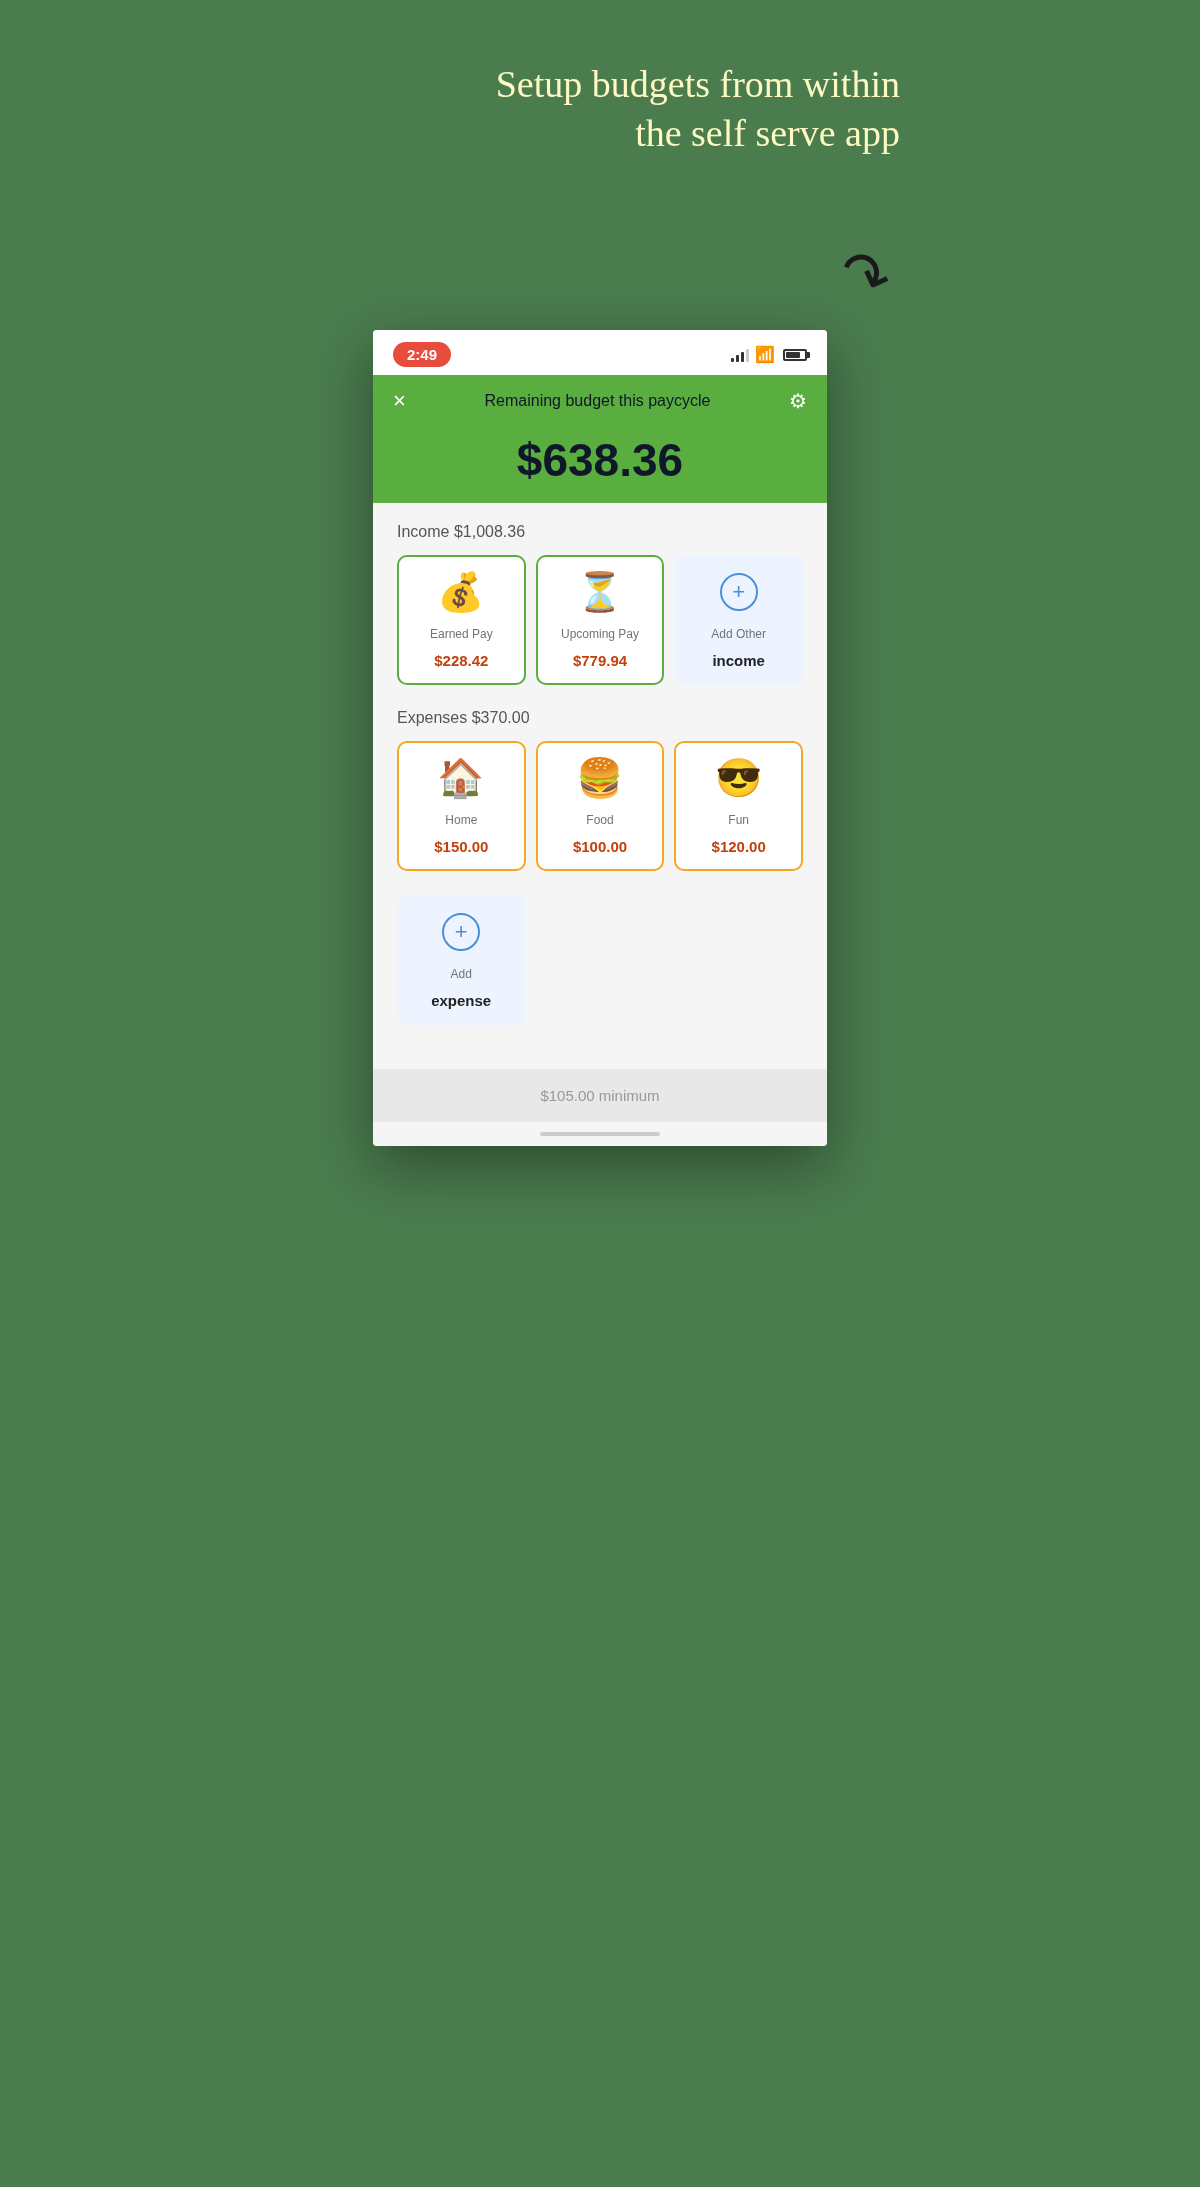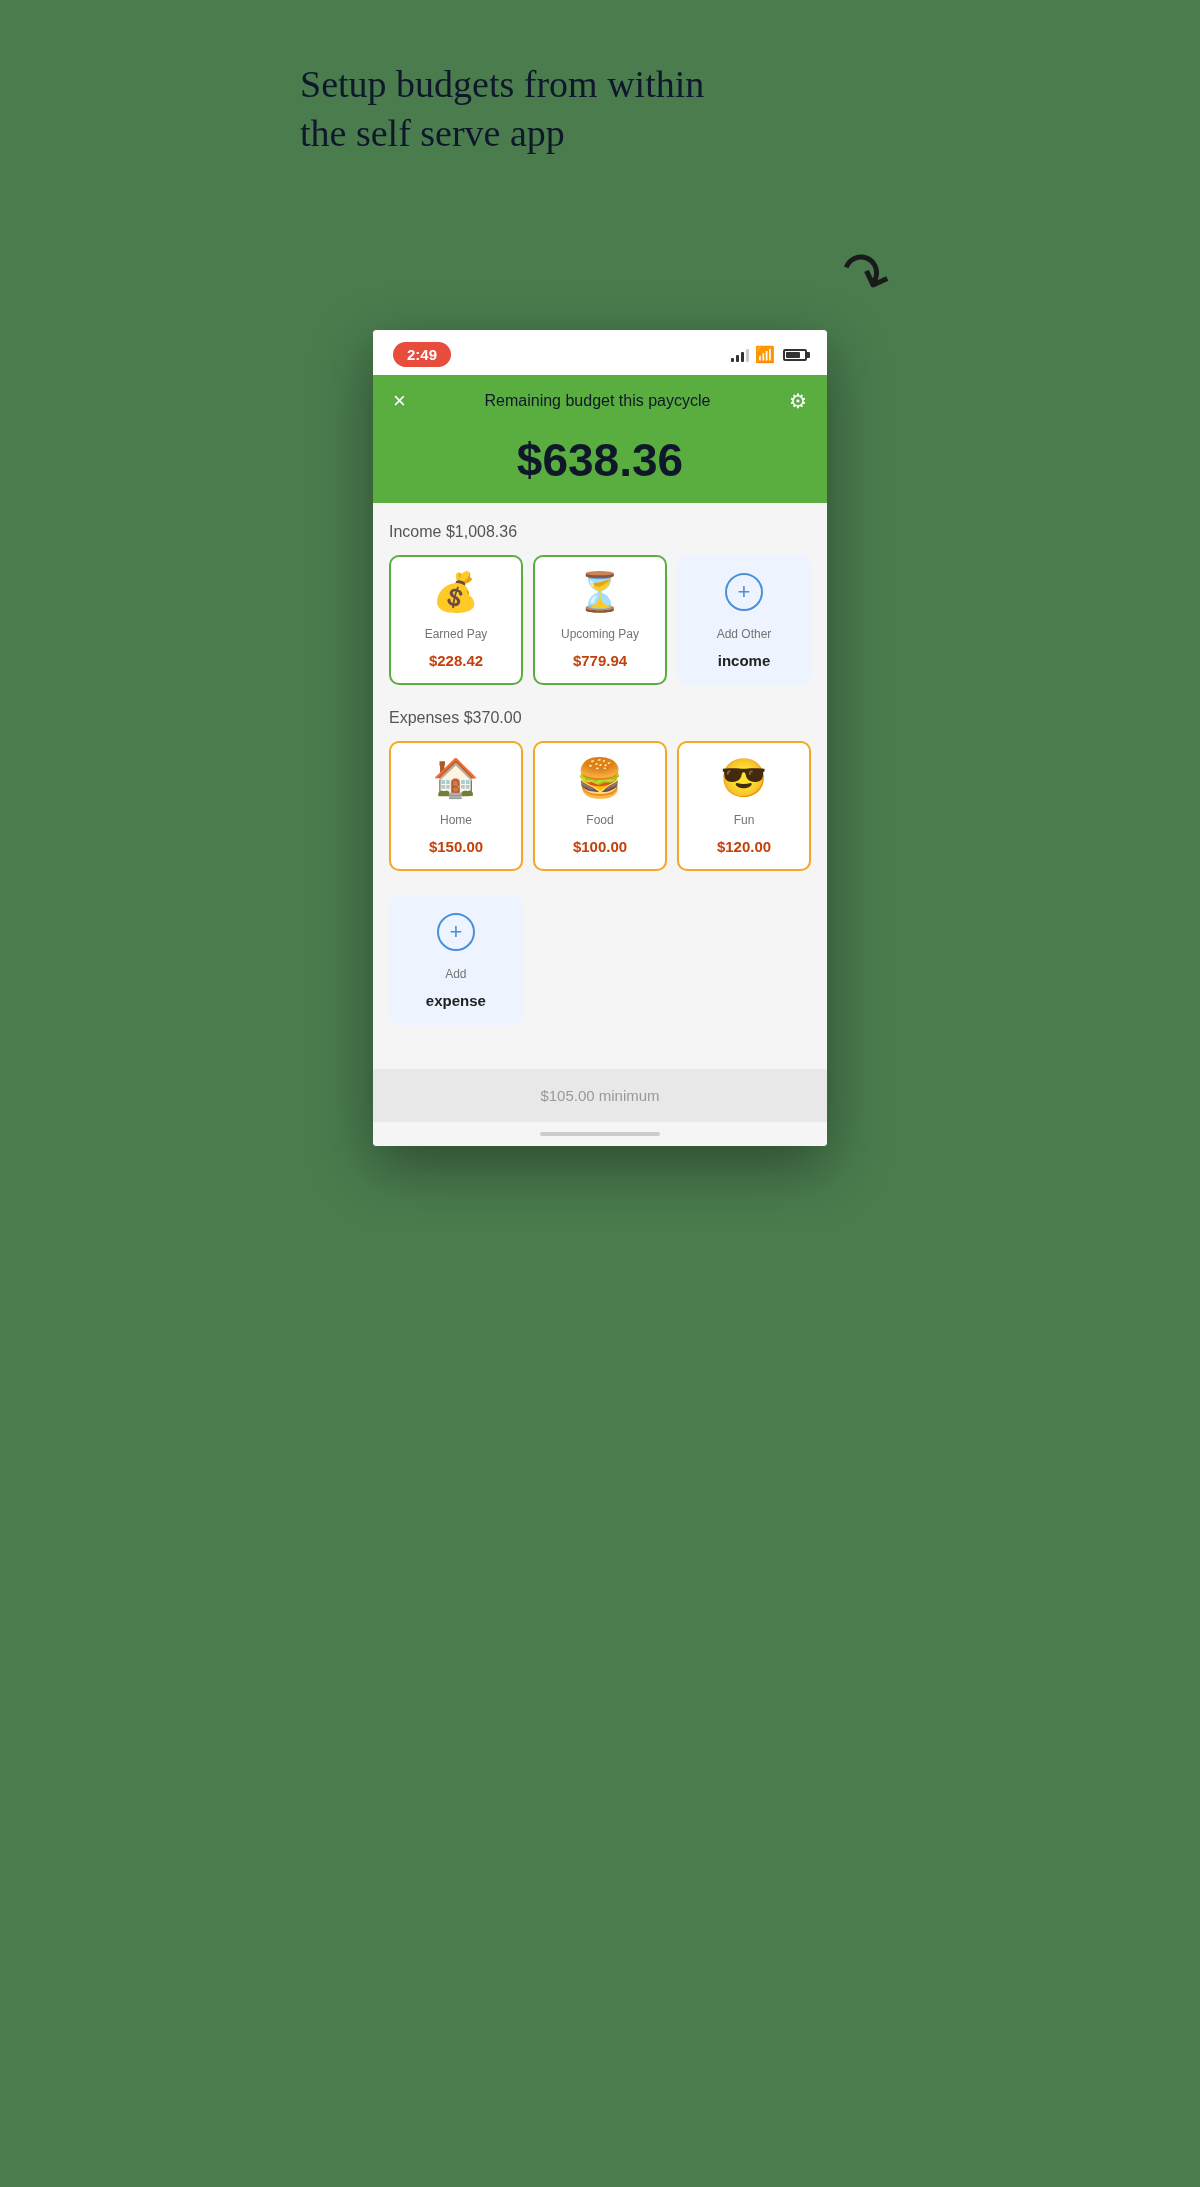--- a/index.html
+++ b/index.html
@@ -14,24 +14,24 @@
       align-items: flex-start;
       padding-top: 60px;
       position: relative;
     }
 
     .annotation-text {
       position: absolute;
       top: 60px;
       left: 50%;
       transform: translateX(-50%);
-      text-align: left;
+      text-align: right;
       font-family: 'Segoe Script', 'Comic Sans MS', cursive;
       font-size: 38px;
-      color: #0f172a;
+      color: #fef9c3;
       line-height: 1.3;
       width: 600px;
       z-index: 10;
     }
 
     .arrow {
       position: absolute;
       top: 240px;
       right: 310px;
       font-size: 60px;
@@ -186,21 +186,21 @@
 
     .tab.active {
       color: white;
       font-weight: 600;
       border-bottom: 3px solid white;
     }
 
     
     .app-content {
       background: #f5f5f5;
-      padding: 20px 16px;
+      padding: 20px 24px;
     }
 
     .section-title {
       font-size: 16px;
       font-weight: 700;
       color: #222;
       margin-bottom: 14px;
     }
 
     .section-title span {

